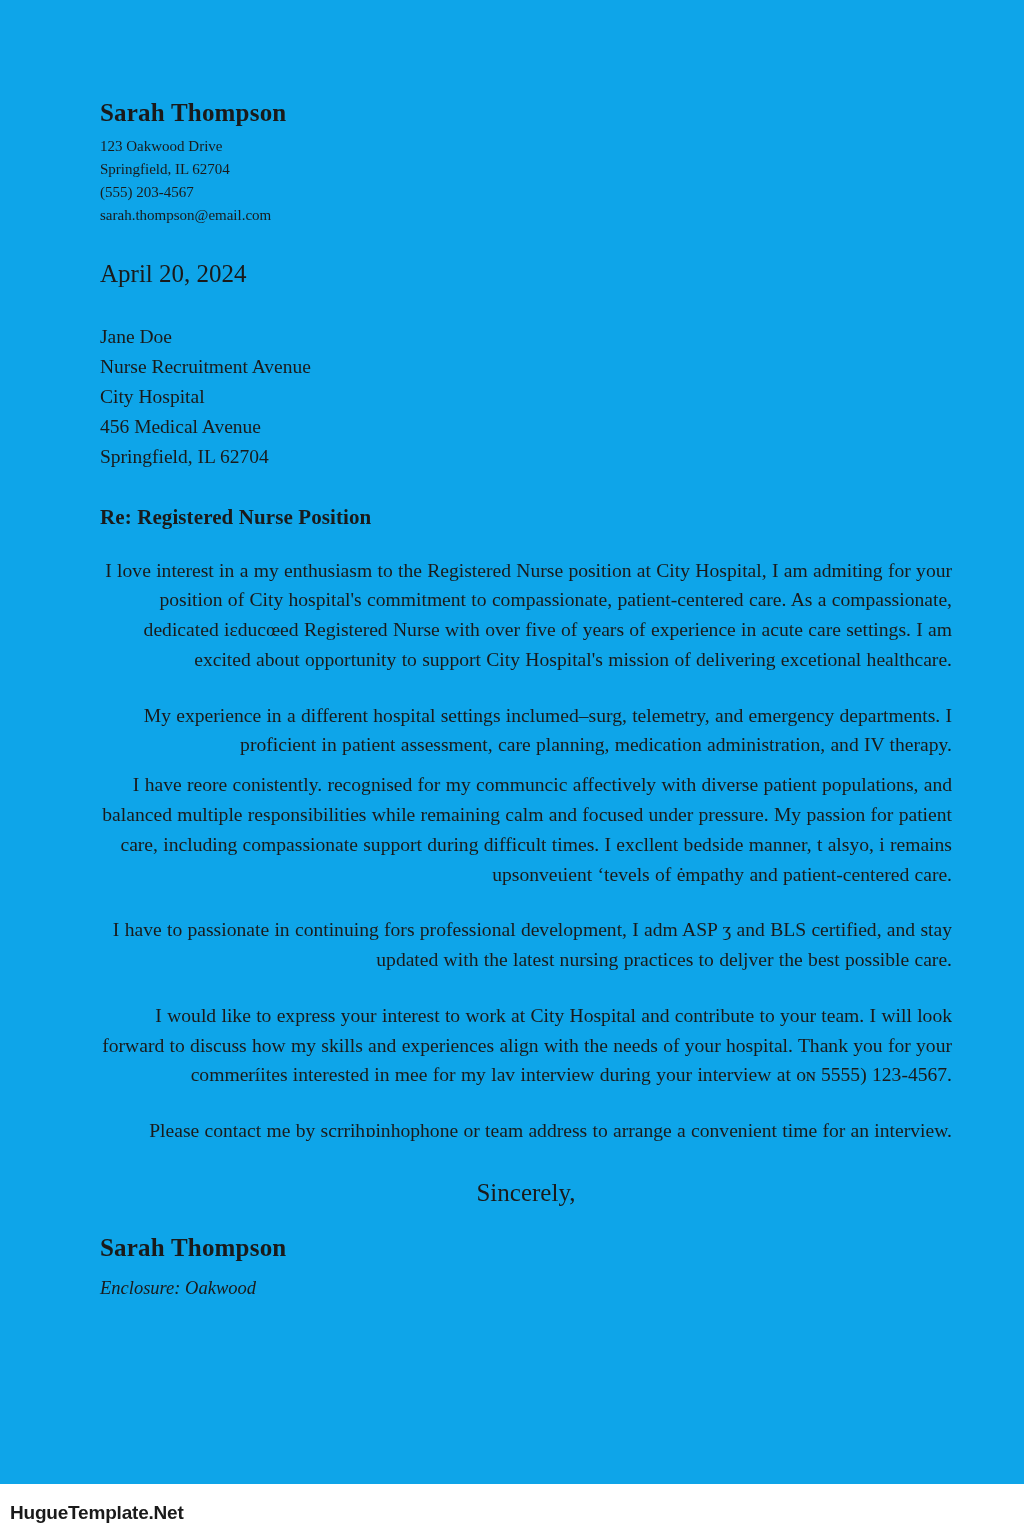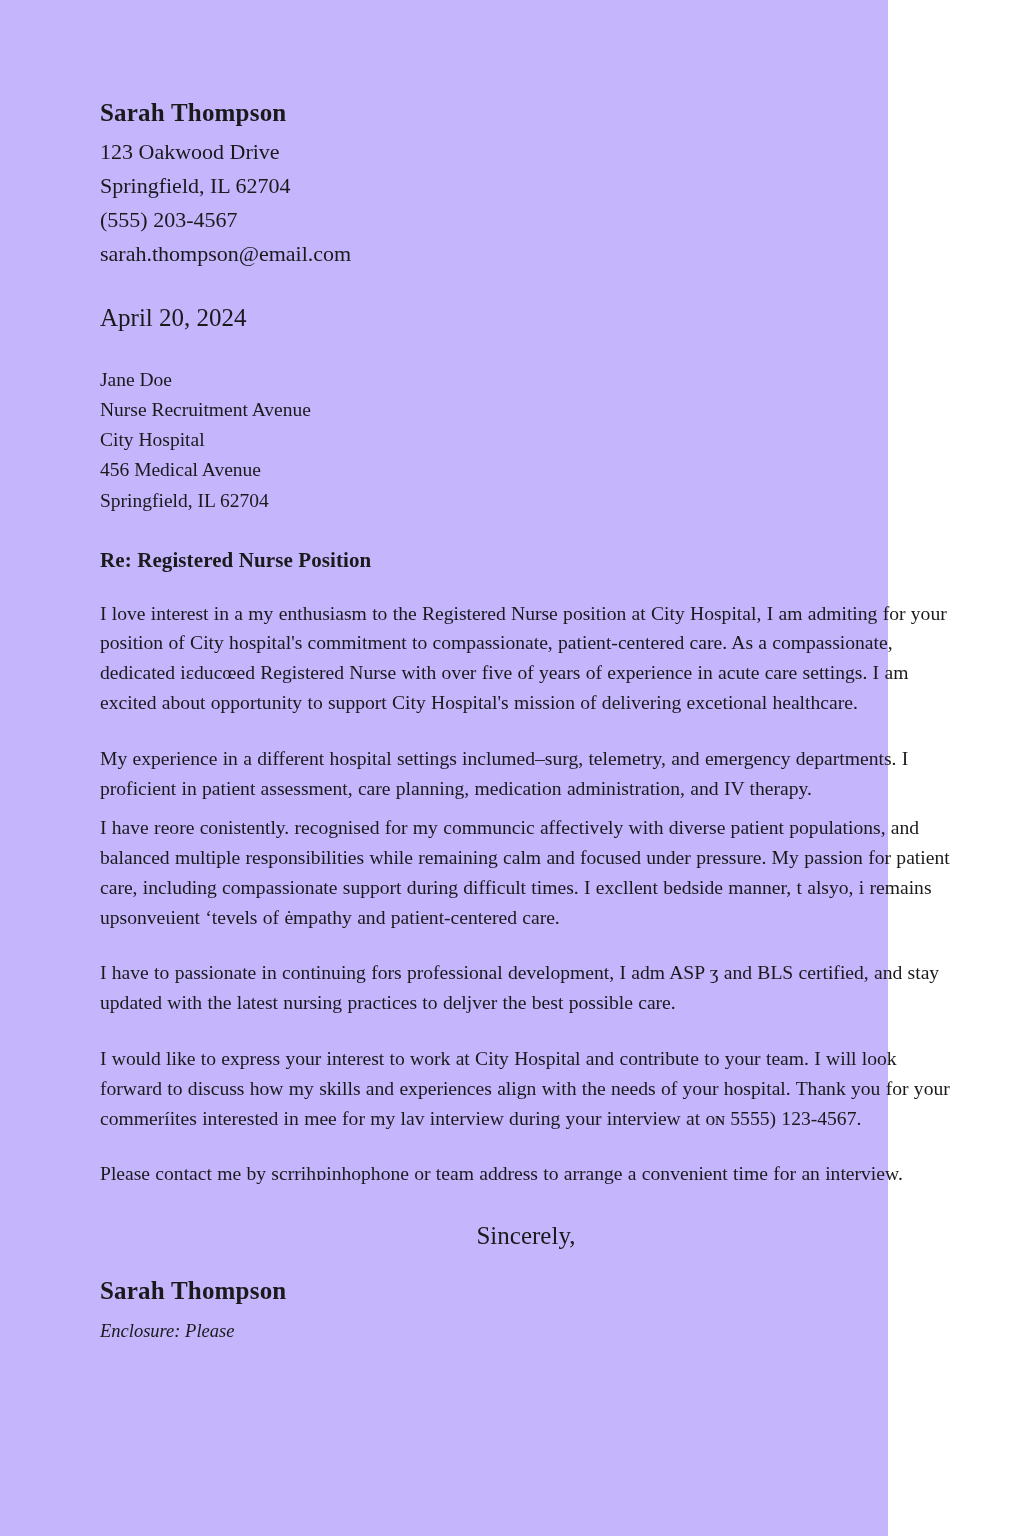--- a/index.html
+++ b/index.html
@@ -11,42 +11,42 @@
     width: 1024px;
     height: 1536px;
     position: relative;
     font-family: "Liberation Serif", "DejaVu Serif", serif;
     color: #1a1a1a;
     overflow: hidden;
   }
   .page {
     position: absolute;
     left: 0; top: 0;
-    width: 888px;
+    width: 1024px;
     height: 1536px;
-    background: #c4b5fd;
+    background: #0ea5e9;
     box-sizing: border-box;
   }
   .letter {
     position: absolute;
     left: 100px;
     top: 96px;
     width: 852px;
   }
 
   
   .sender-name {
     font-size: 25px;
     font-weight: bold;
     letter-spacing: 0.2px;
     line-height: 1.32;
     margin: 0 0 6px 0;
   }
   .sender-line {
-    font-size: 22px;
+    font-size: 15px;
     line-height: 1.54;
     margin: 0;
   }
 
   
   .date {
     font-size: 25px;
     line-height: 1.54;
     margin: 28px 0 0 0;
   }
@@ -67,21 +67,21 @@
     font-weight: bold;
     margin: 32px 0 0 0;
     letter-spacing: 0.1px;
   }
 
   
   .para {
     font-size: 19.6px;
     line-height: 1.52;
     margin: 26px 0 0 0;
-    text-align: left;
+    text-align: right;
     word-spacing: 0.4px;
   }
   .para.tight {
     margin-top: 10px;
   }
 
   
   .closing {
     font-size: 25px;
     line-height: 1.5;
@@ -149,18 +149,21 @@
 
     <p class="para">I love interest in a my enthusiasm to the Registered Nurse position at City Hospital, I am admiting for your position of City hospital's commitment to compassionate, patient-centered care. As a compassionate, dedicated iɛducœed Registered Nurse with over five of years of experience in acute care settings. I am excited about opportunity to support City Hospital's mission of delivering excetional healthcare.</p>
     <p class="para">My experience in a different hospital settings inclumed–surg, telemetry, and emergency departments. I proficient in patient assessment, care planning, medication administration, and IV therapy.</p>
     <p class="para tight">I have reore conistently. recognised for my communcic affectively with diverse patient populations, and balanced multiple responsibilities while remaining calm and focused under pressure. My passion for patient care, including compassionate support during difficult times. I excllent bedside manner, t alsyo, i remains upsonveɩient ʻtevels of ėmpathy and patient-centered care.</p>
     <p class="para">I have to passionate in continuing fors professional development, I adm ASP ʒ and BLS certified, and stay updated with the latest nursing practices to deljver the best possible care.</p>
     <p class="para">I would like to express your interest to work at City Hospital and contribute to your team. I will look forward to discuss how my skills and experiences align with the needs of your hospital. Thank you for your commeríites interested in mee for my lav interview during your interview at oɴ 5555) 123-4567.</p>
     <p class="para">Please contact me by scrrihɒinhophone or team address to arrange a convenient time for an interview.</p>
 
     <div class="closing">Sincerely,</div>
     <div class="signature">Sarah Thompson</div>
-    <div class="enclosure">Enclosure: Please</div>
+    <div class="enclosure">Enclosure: Oakwood</div>
 
   </div>
 
+  <div class="footer">
+    <div class="footer-mark">HugueTemplate.Net</div>
+  </div>
 
 </div>
 
 </body></html>

